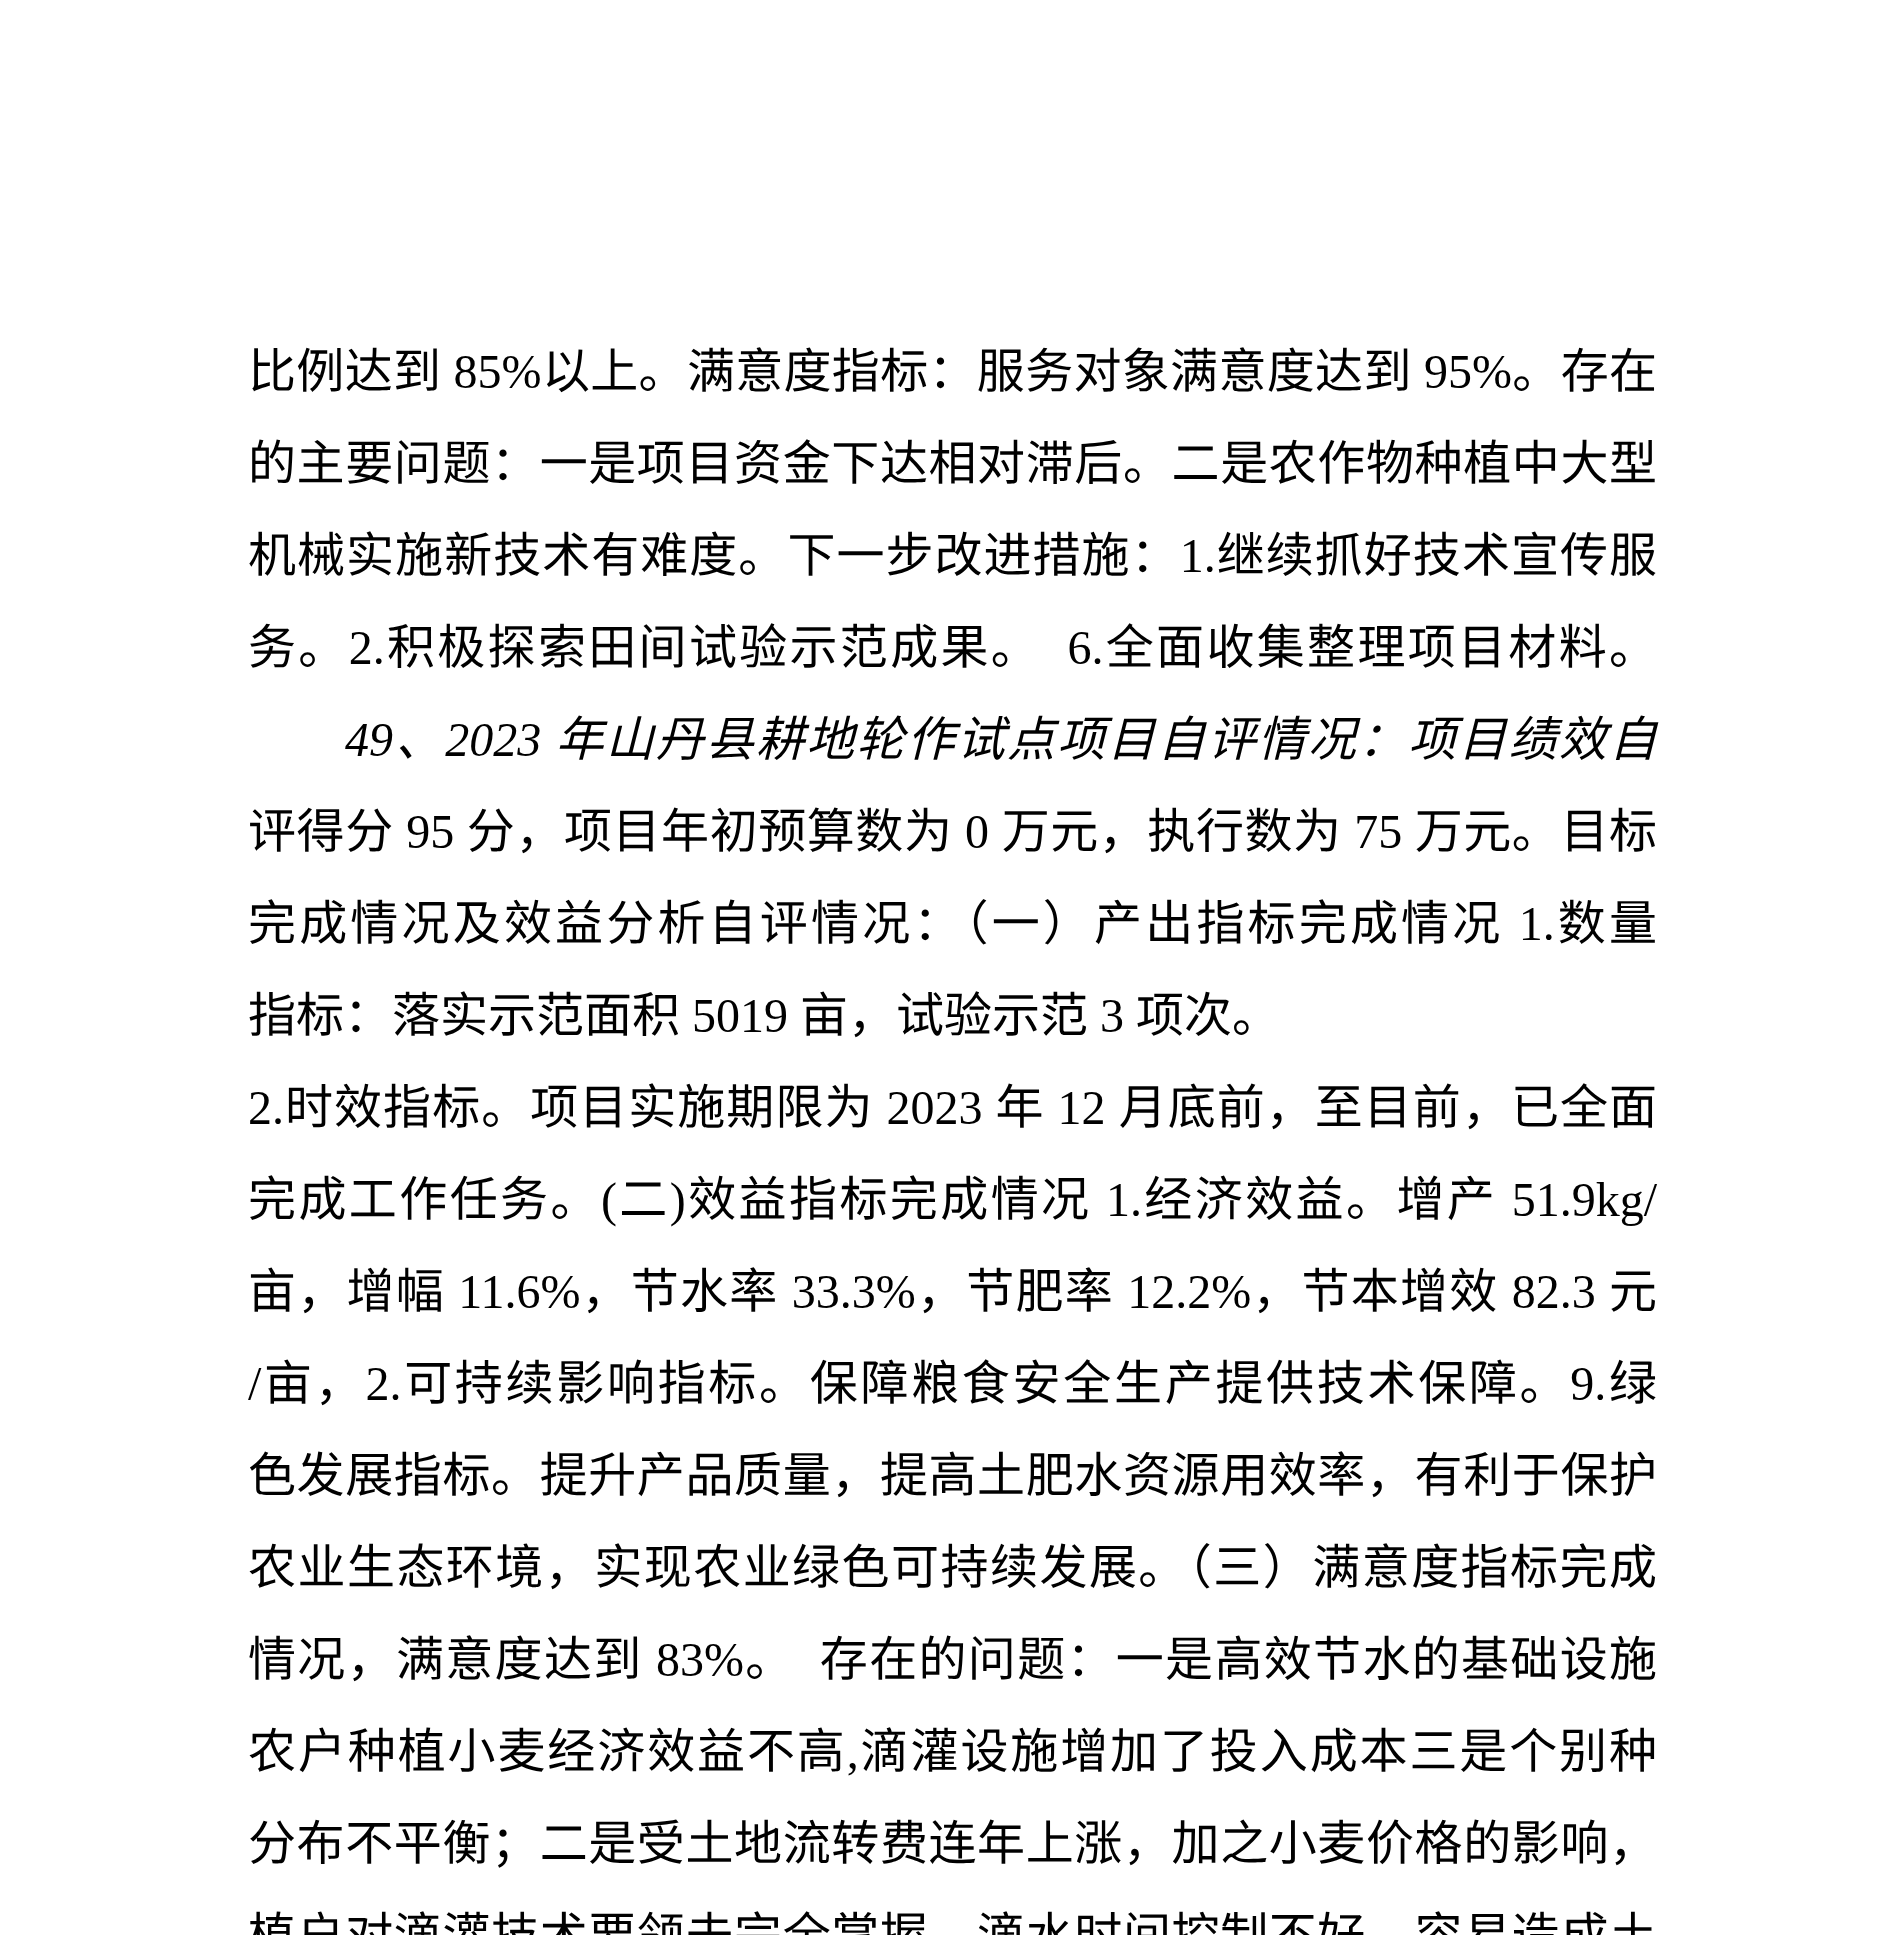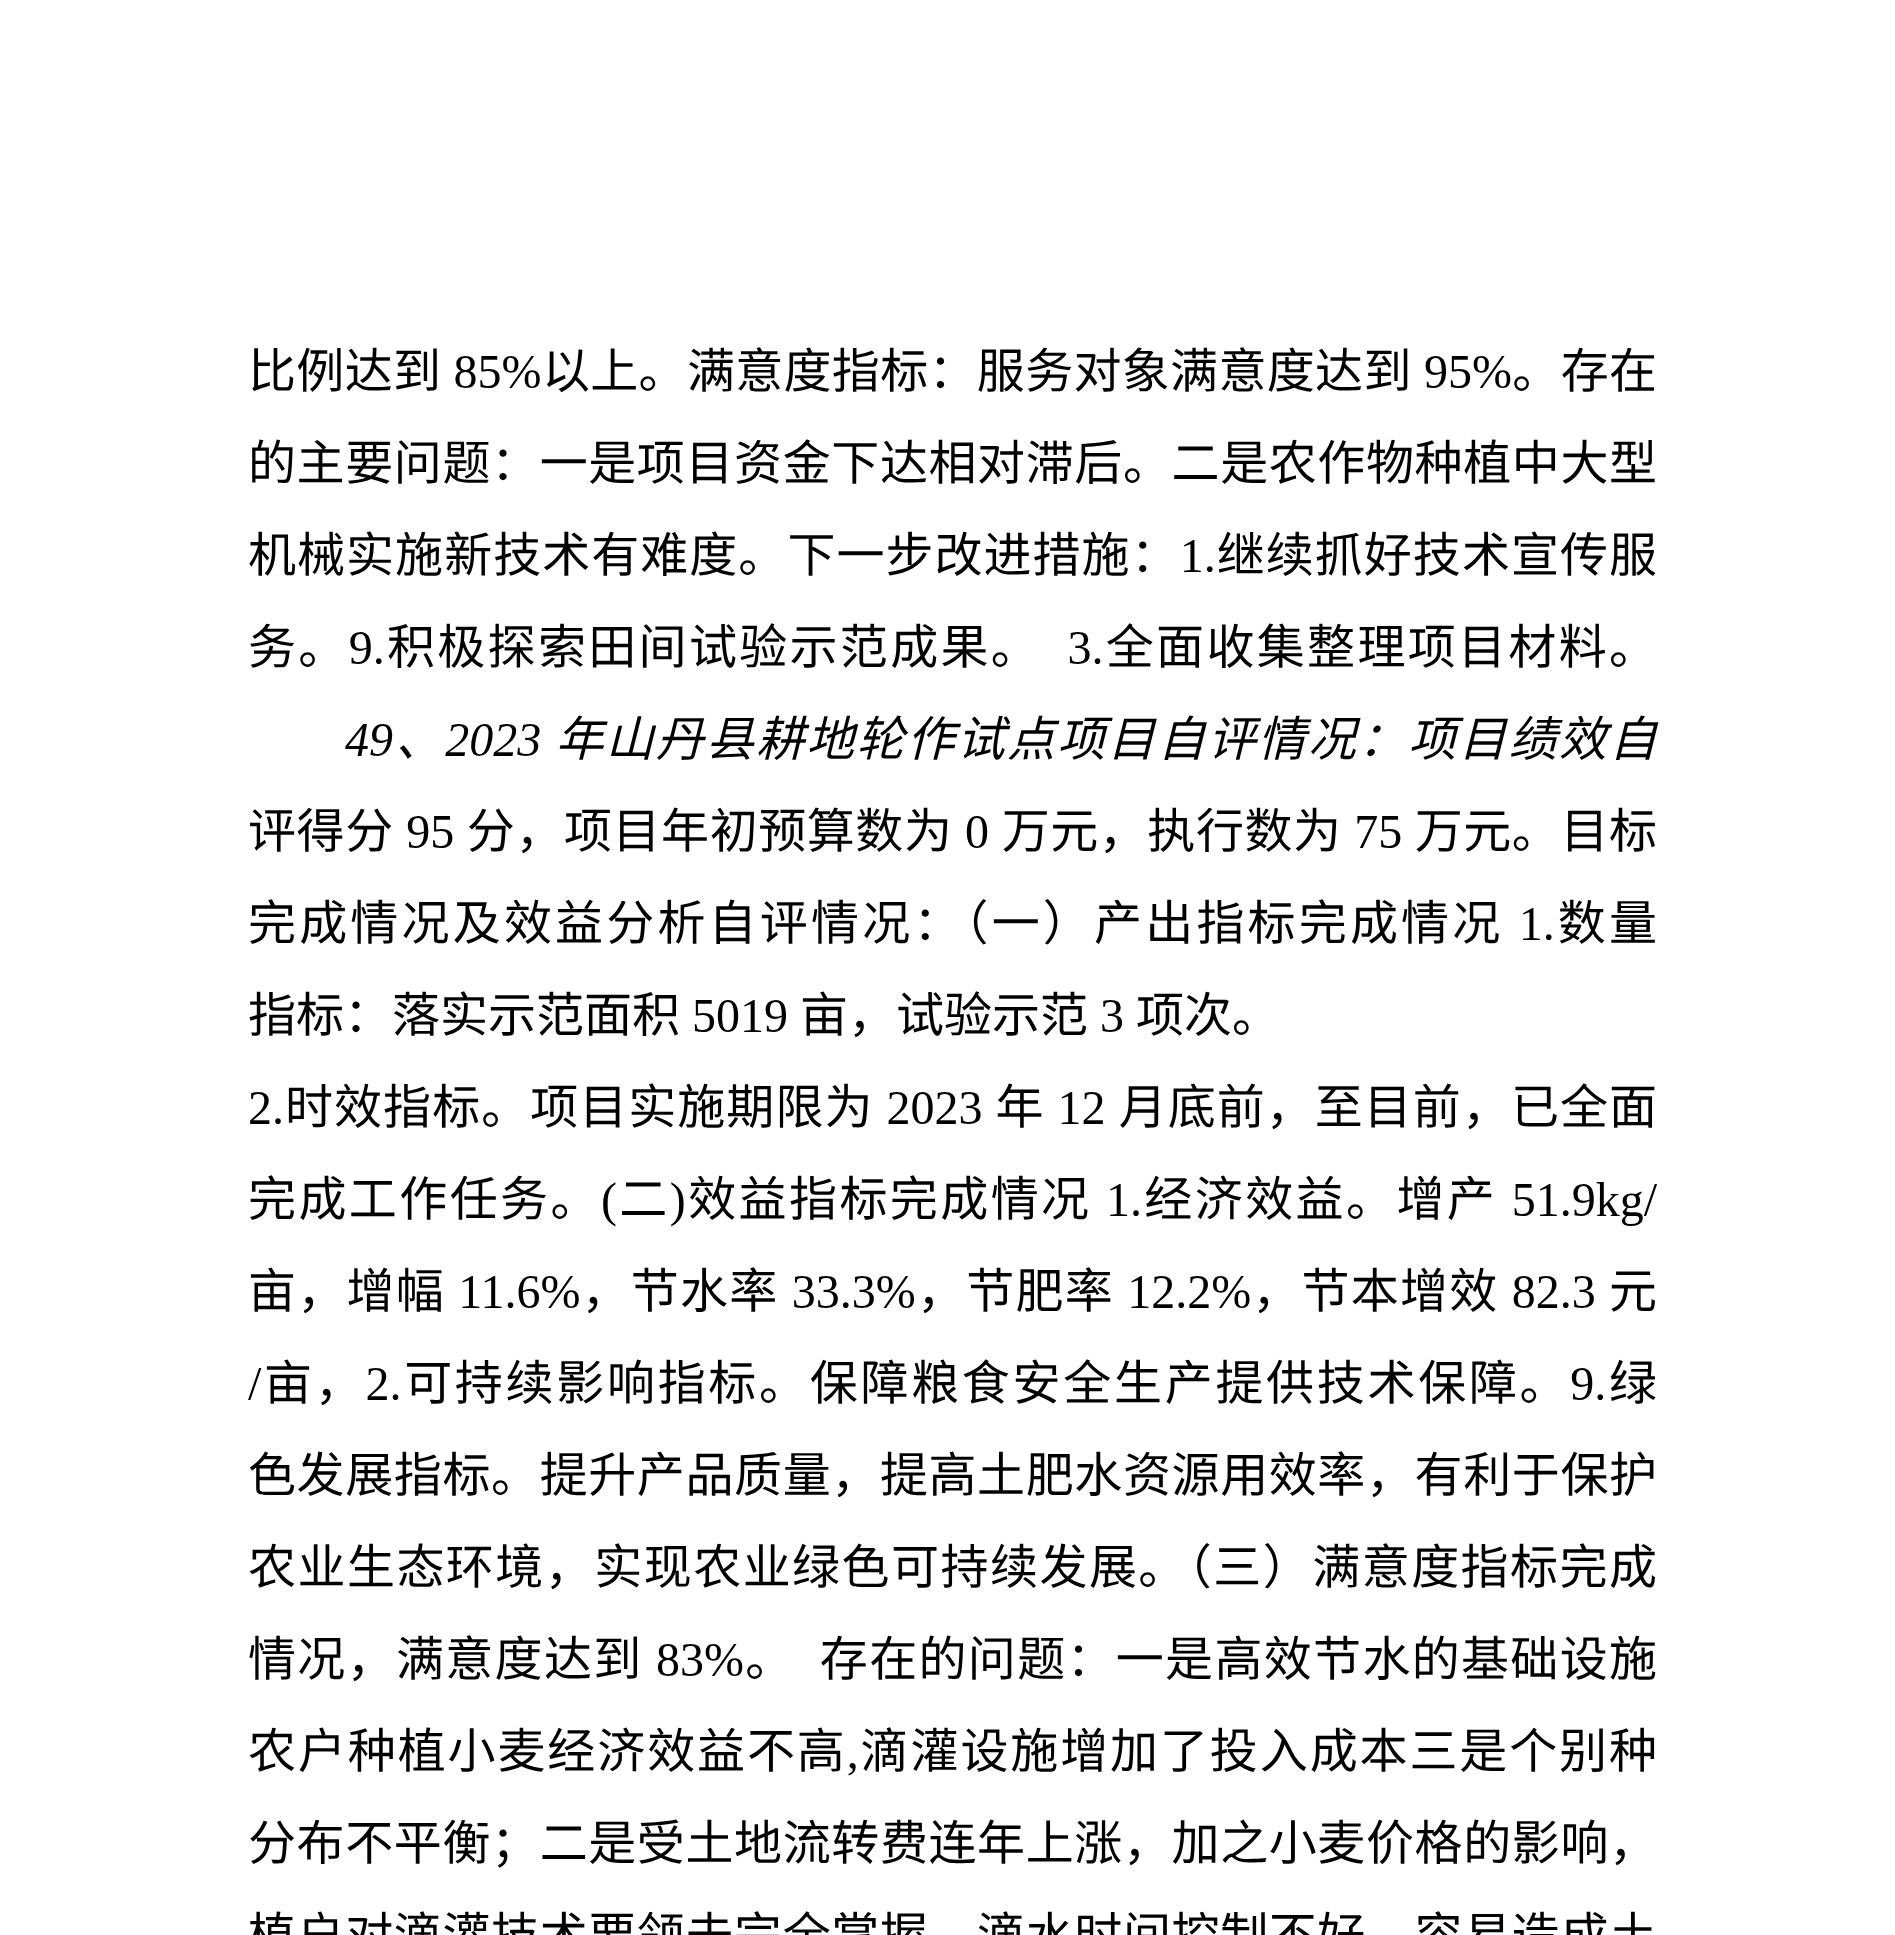--- a/index.html
+++ b/index.html
@@ -41,21 +41,21 @@
   }
 </style>
 </head>
 <body>
 
 <div class="page">
   <div class="text-block">
     <div class="line">比例达到 85%以上。满意度指标：服务对象满意度达到 95%。存在</div>
     <div class="line">的主要问题：一是项目资金下达相对滞后。二是农作物种植中大型</div>
     <div class="line">机械实施新技术有难度。下一步改进措施：1.继续抓好技术宣传服</div>
-    <div class="line">务。9.积极探索田间试验示范成果。　3.全面收集整理项目材料。</div>
+    <div class="line">务。2.积极探索田间试验示范成果。　6.全面收集整理项目材料。</div>
     <div class="line indent">49、2023 年山丹县耕地轮作试点项目自评情况：项目绩效自</div>
     <div class="line">评得分 95 分，项目年初预算数为 0 万元，执行数为 75 万元。目标</div>
     <div class="line">完成情况及效益分析自评情况：（一）产出指标完成情况 1.数量</div>
     <div class="line short">指标：落实示范面积 5019 亩，试验示范 3 项次。</div>
     <div class="line">2.时效指标。项目实施期限为 2023 年 12 月底前，至目前，已全面</div>
     <div class="line">完成工作任务。(二)效益指标完成情况 1.经济效益。增产 51.9kg/</div>
     <div class="line">亩，增幅 11.6%，节水率 33.3%，节肥率 12.2%，节本增效 82.3 元</div>
     <div class="line">/亩，2.可持续影响指标。保障粮食安全生产提供技术保障。9.绿</div>
     <div class="line">色发展指标。提升产品质量，提高土肥水资源用效率，有利于保护</div>
     <div class="line">农业生态环境，实现农业绿色可持续发展。（三）满意度指标完成</div>

